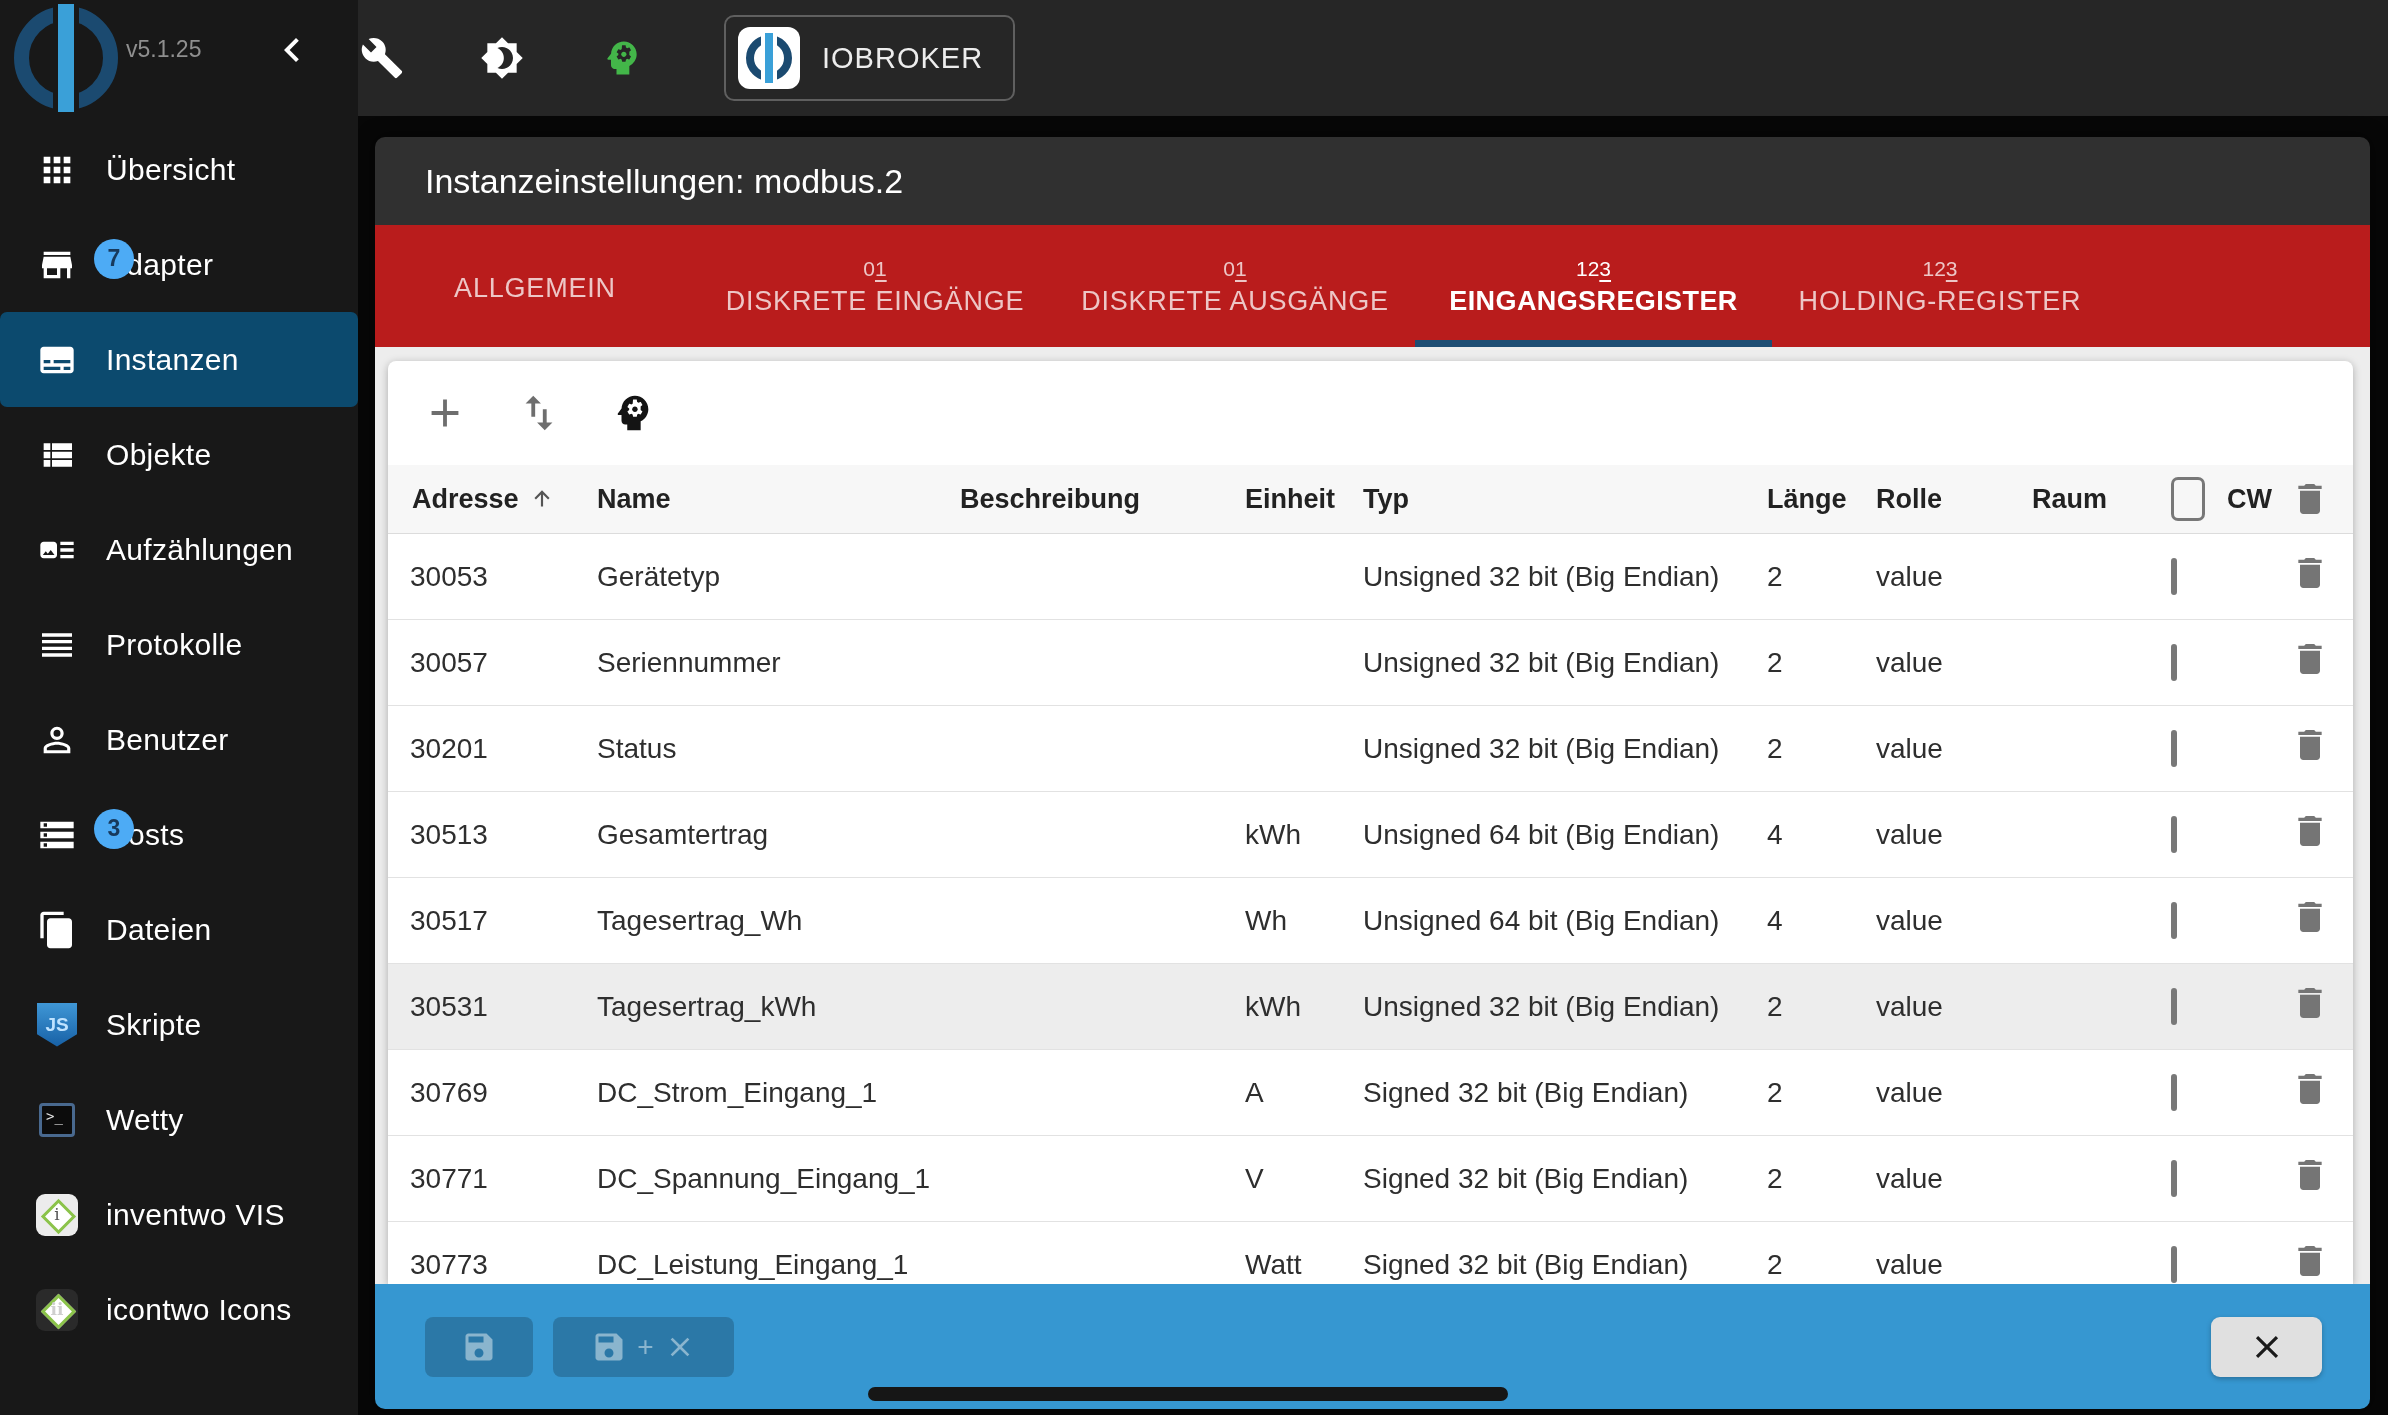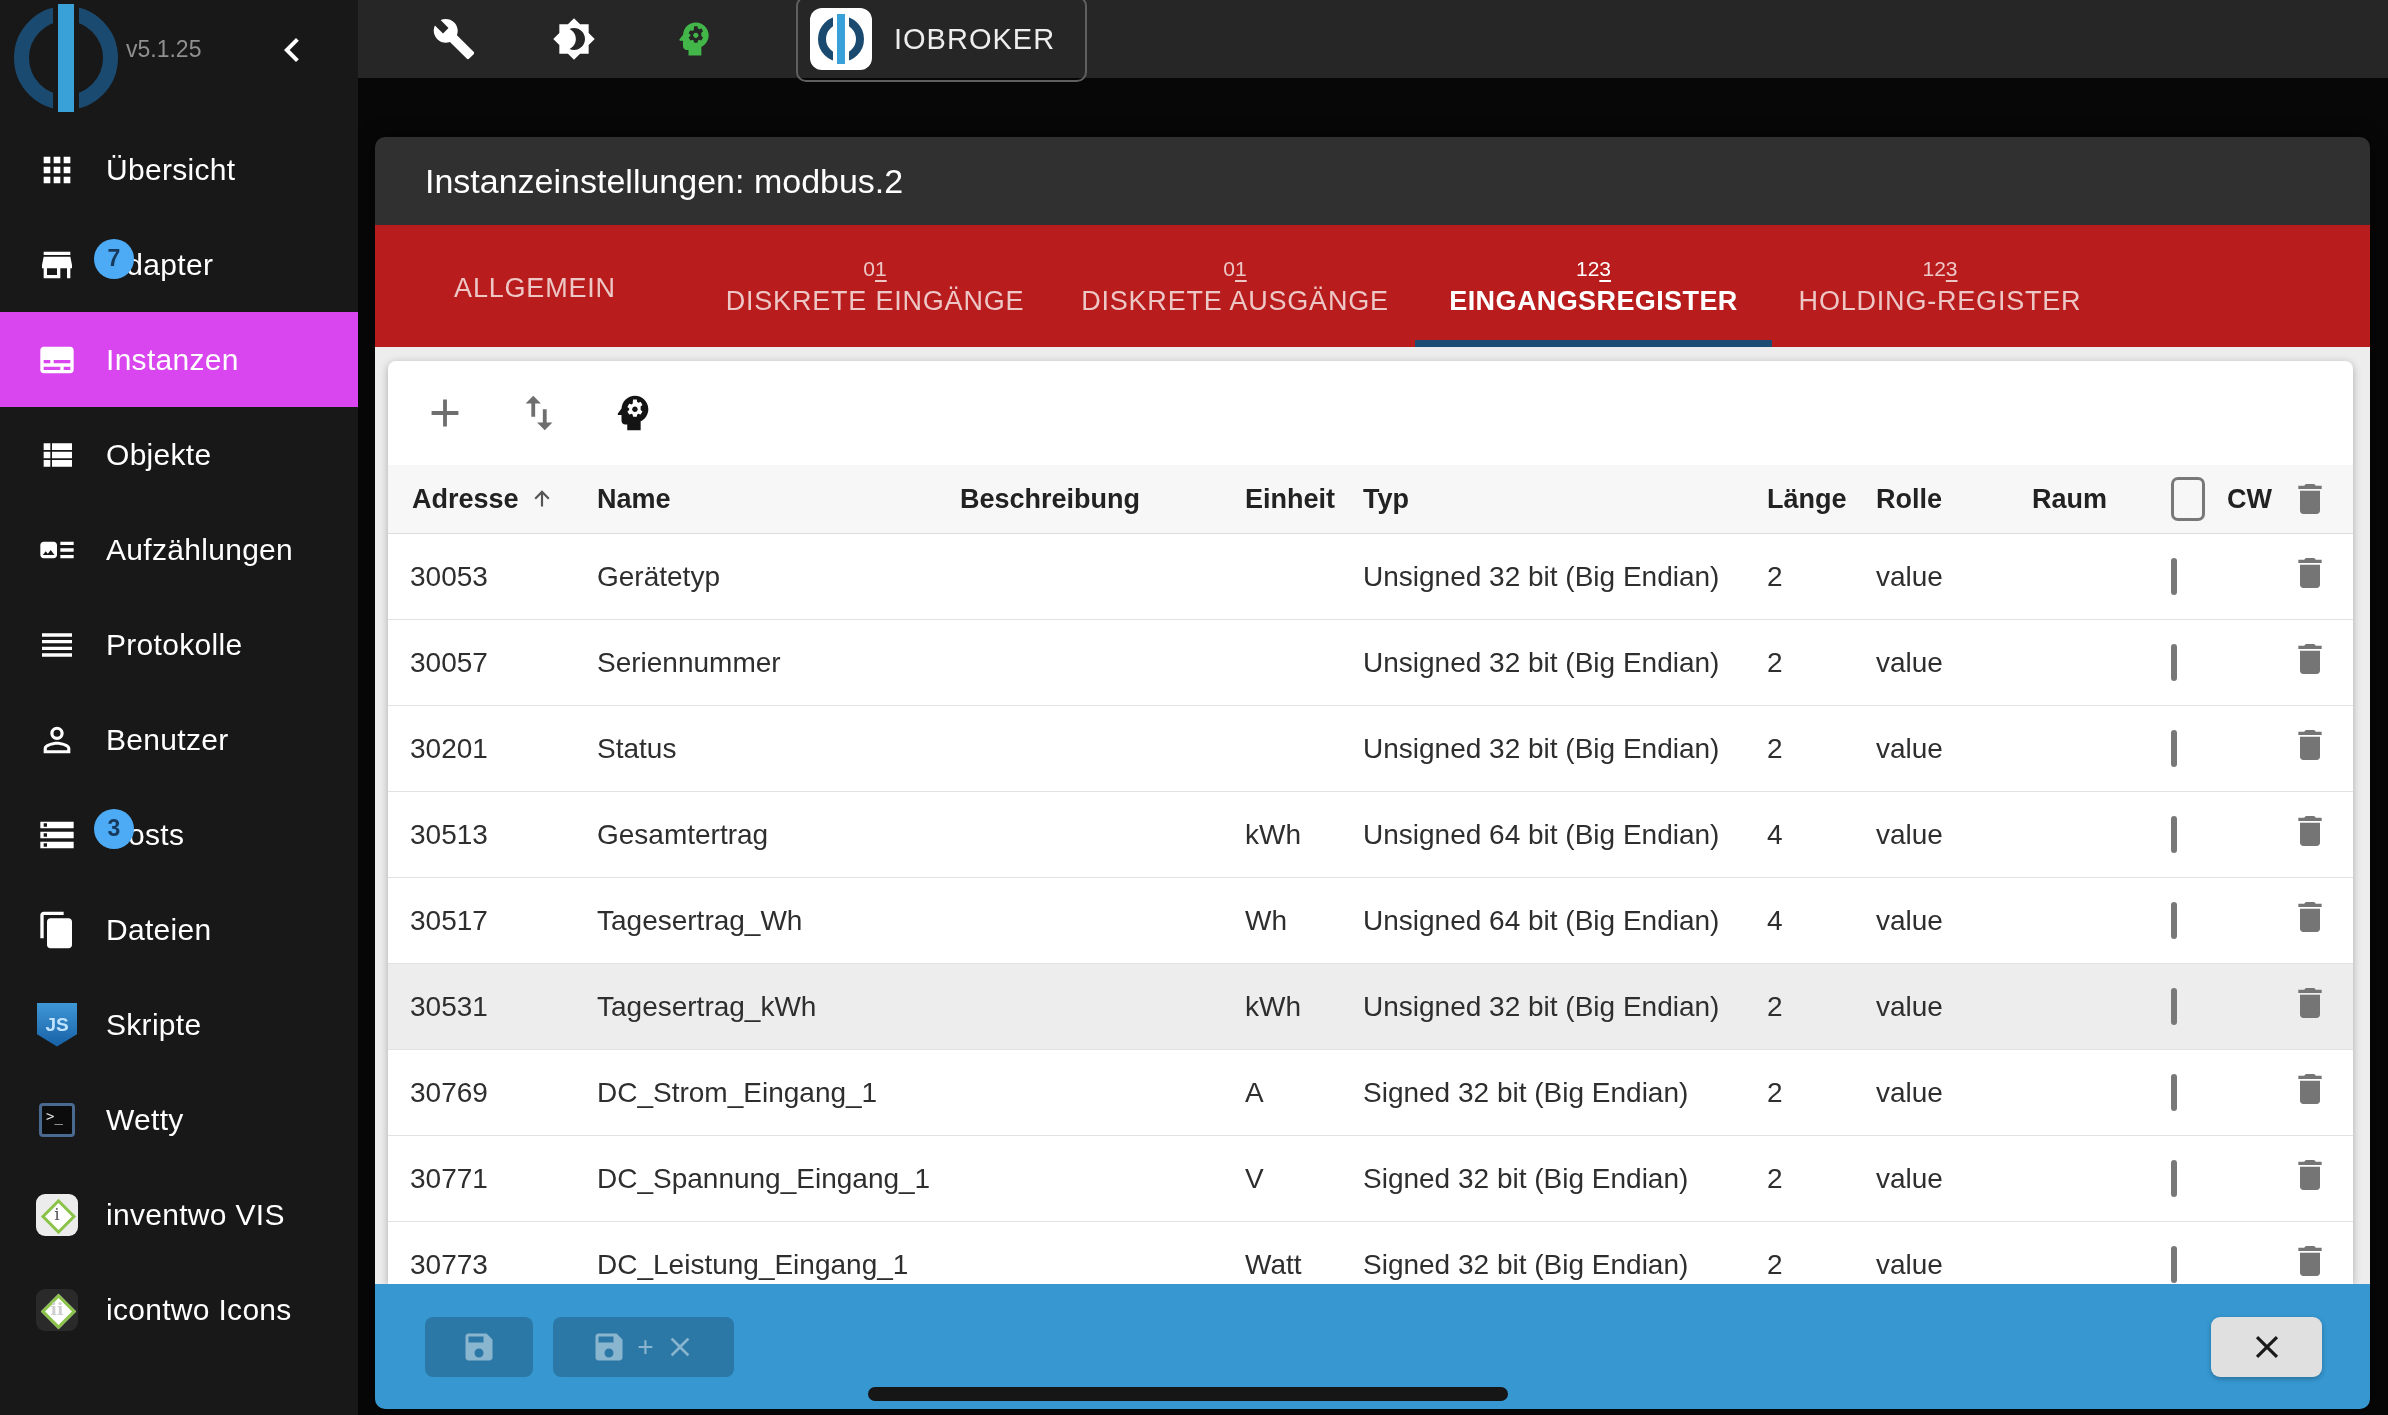--- a/index.html
+++ b/index.html
@@ -11,21 +11,21 @@
   .sidebar-head{position:relative;height:122px;}
   .biglogo{position:absolute;left:14px;top:6px;width:104px;height:104px;}
   .biglogo .ring{position:absolute;inset:0;border-radius:50%;border:15px solid #1b4a70;}
   .biglogo .bar{position:absolute;left:50%;top:-2px;bottom:-2px;width:16px;transform:translateX(-50%);
     background:#3aa0d8;border-left:5px solid #181818;border-right:5px solid #181818;}
   .version{position:absolute;left:126px;top:36px;color:#8f8f8f;font-size:23px;}
   .collapse{position:absolute;left:268px;top:26px;width:48px;height:48px;color:#fff;cursor:pointer;}
   .collapse svg{width:48px;height:48px;fill:#fff;}
   .nav{position:absolute;top:122px;left:0;right:0;}
   .nav-item{position:relative;height:95px;display:flex;align-items:center;padding-left:36px;gap:28px;cursor:pointer;}
-  .nav-item.selected{background:#d946ef;}
+  .nav-item.selected{background:#0c4a6e;border-radius:7px;}
   .nav-ico{position:relative;width:42px;height:42px;flex:0 0 42px;display:flex;align-items:center;justify-content:center;}
   .nav-ico svg{width:40px;height:40px;fill:#fff;}
   .nav-label{color:#fff;font-size:30px;letter-spacing:.3px;white-space:nowrap;}
   .badge{position:absolute;left:58px;top:-5px;width:40px;height:40px;border-radius:50%;background:#4dabf5;
     color:#17395c;font-size:23px;font-weight:bold;display:flex;align-items:center;justify-content:center;z-index:2;}
   .js-badge{display:flex;align-items:center;justify-content:center;width:40px;height:44px;
     background:linear-gradient(180deg,#3f97d6 0%,#1760a5 100%);
     clip-path:polygon(0 0,100% 0,100% 72%,50% 100%,0 72%);color:#bfe3ff;font-weight:bold;font-size:19px;}
   .avatar-ico{position:relative;width:40px;height:40px;}
   .avatar-ico .hair{position:absolute;left:7px;top:0;width:26px;height:16px;border-radius:50% 50% 20% 20%;background:#a9715b;}
@@ -36,21 +36,21 @@
   .vis-ico{position:relative;display:block;width:42px;height:42px;background:#ececec;border-radius:9px;}
   .vis-ico .diamond{position:absolute;left:50%;top:50%;width:19px;height:19px;margin:-11px 0 0 -11px;
     border:3px solid #8bc34a;transform:rotate(45deg);background:#fff;}
   .vis-ico .vi{position:absolute;left:0;top:50%;width:100%;transform:translateY(-54%);text-align:center;
     color:#555;font-size:17px;font-family:"DejaVu Serif",serif;}
   .vis-ico.ghost{background:#2a2a2a;}
   .vis-ico.ghost .vi{color:#cfcfcf;font-weight:bold;}
 
   
   .main{position:absolute;left:358px;top:0;right:0;height:1415px;background:#070707;}
-  .topbar{position:absolute;left:0;top:0;right:0;height:78px;background:#262626;display:flex;align-items:center;padding-left:72px;box-sizing:border-box;gap:72px;}
+  .topbar{position:absolute;left:0;top:0;right:0;height:116px;background:#262626;display:flex;align-items:center;box-sizing:border-box;gap:72px;}
   .tb-ico{width:48px;height:48px;display:flex;align-items:center;justify-content:center;cursor:pointer;}
   .tb-ico svg{width:44px;height:44px;}
   .brand-btn{display:flex;align-items:center;gap:22px;height:82px;padding:0 30px 0 12px;border:2px solid #5f5f5f;border-radius:10px;cursor:pointer;margin-left:6px;}
   .minibox{position:relative;width:62px;height:62px;background:#fff;border-radius:12px;}
   .minilogo{position:absolute;left:8px;top:8px;width:46px;height:46px;}
   .minilogo .ring{position:absolute;inset:0;border-radius:50%;border:8px solid #1b4a70;}
   .minilogo .bar{position:absolute;left:50%;top:-2px;bottom:-2px;width:8px;transform:translateX(-50%);
     background:#3aa0d8;border-left:4px solid #fff;border-right:4px solid #fff;}
   .brand-label{color:#ededed;font-size:29px;letter-spacing:1px;}
 

